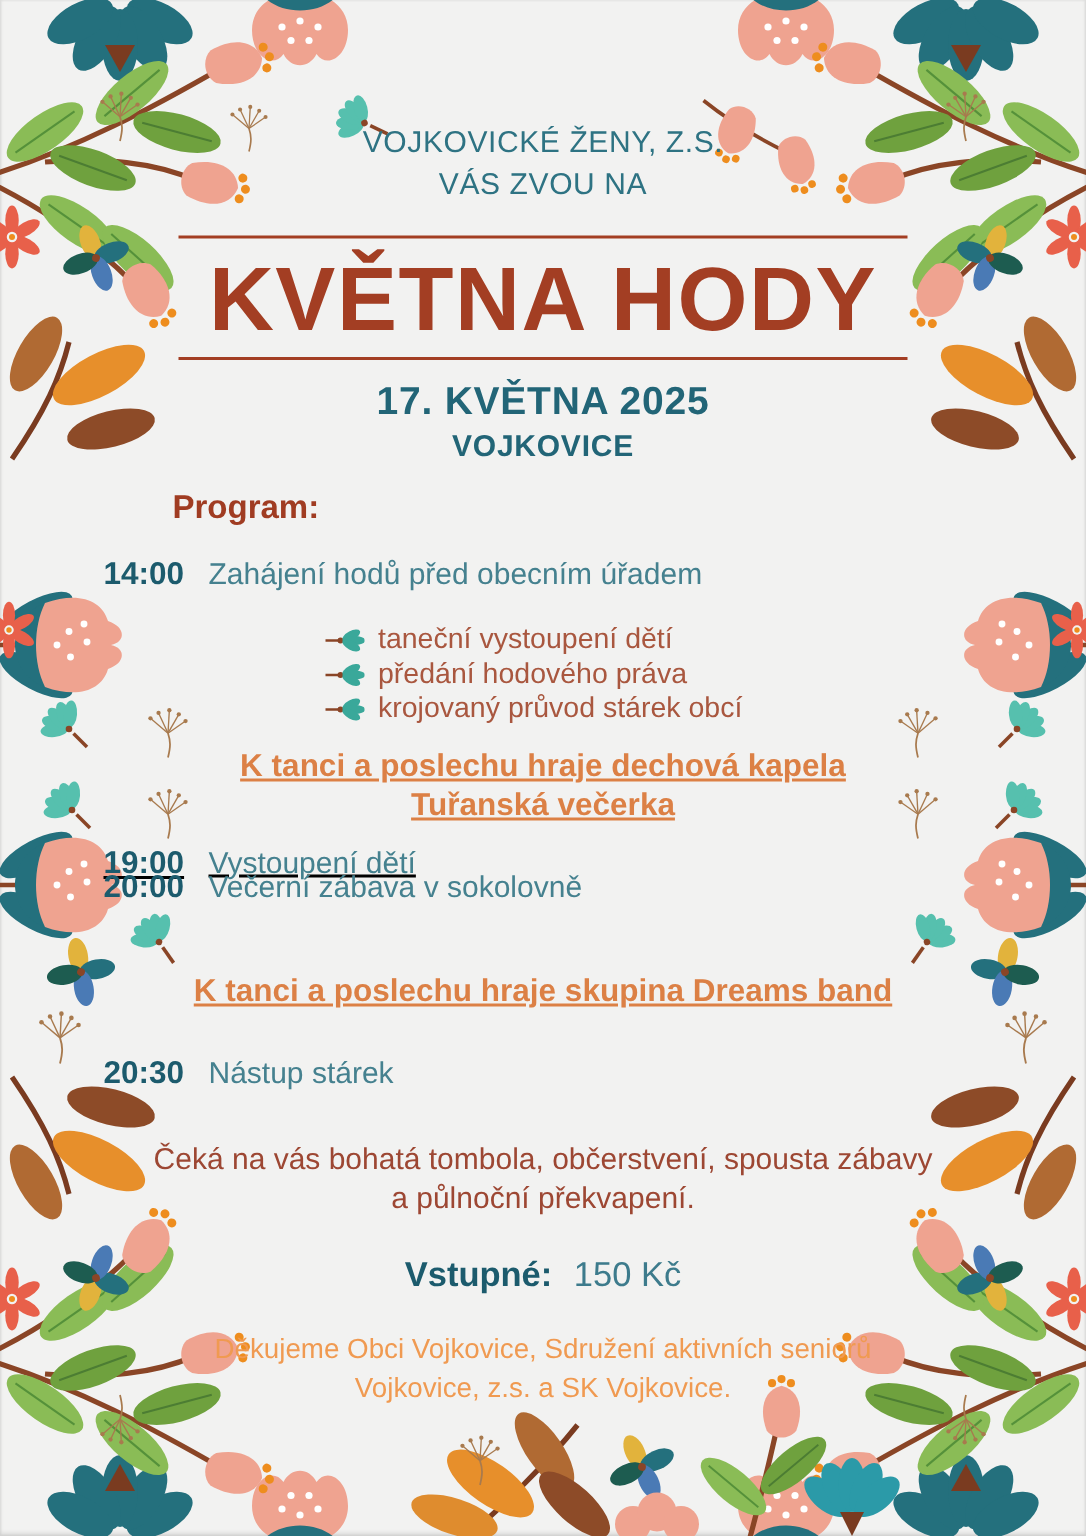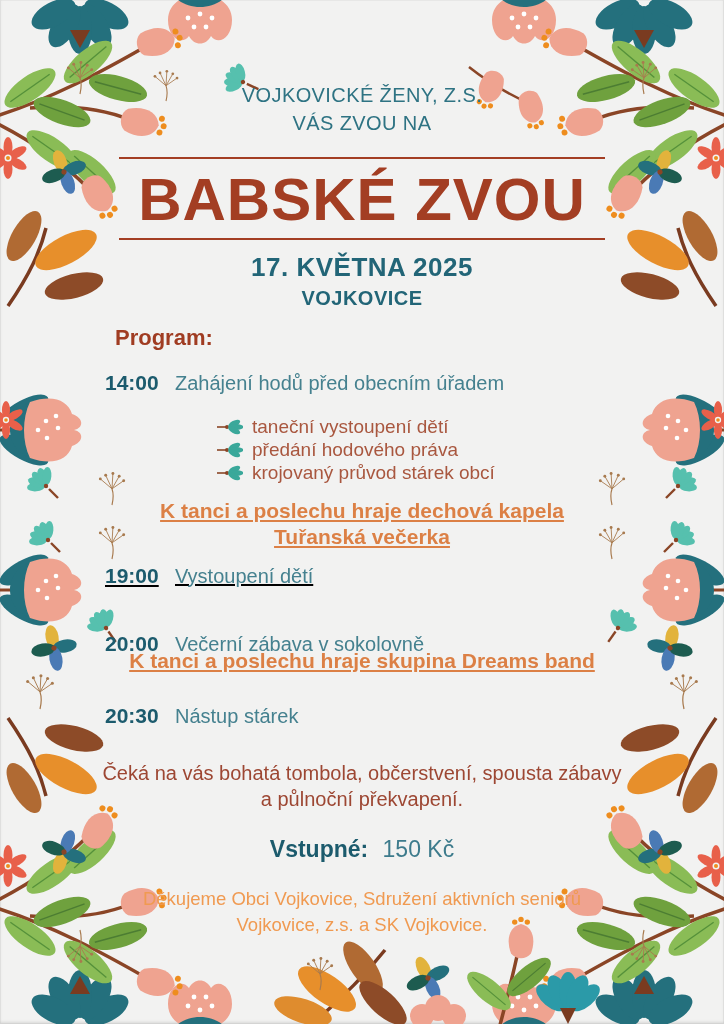--- a/index.html
+++ b/index.html
@@ -18,26 +18,26 @@
   .invite  { top:110px; font-size:20px; line-height:26px; color:#2e7383; letter-spacing:0.4px; }
   .rule    { position:absolute; left:119px; width:486px; height:2px; background:#a33e23; }
   .rule-1  { top:157px; }
   .rule-2  { top:238px; }
   .title   { top:162px; font-size:60px; line-height:76px; font-weight:700; color:#a33e23; letter-spacing:1px; }
   .date    { top:251px; font-size:26px; line-height:32px; font-weight:700; color:#226577; letter-spacing:0.5px; }
   .place   { top:285px; font-size:20px; line-height:26px; font-weight:700; color:#226577; letter-spacing:0.5px; }
 
   .prog-label { position:absolute; left:115px; top:325px; font-size:22px; font-weight:700; color:#a03c22; }
 
-  .prog-row { position:absolute; left:0; width:100%; padding-left:105px; display:flex; align-items:center; }
+  .prog-row { position:absolute; left:0; width:100%; padding-left:69px; display:flex; align-items:center; }
   .prog-time { width:57px; font-size:21px; font-weight:700; color:#1c5b6d; flex:none; }
   .prog-desc { margin-left:13px; font-size:20px; color:#45818f; }
   .row-0 { top:371px; }
   .row-1 { top:564px;text-decoration:underline; }
-  .row-2 { top:632px; }
+  .row-2 { top:580px; }
   .row-3 { top:704px; }
 
   .bullets { position:absolute; left:215px; top:415px; }
   .bullet-row { display:flex; align-items:center; height:23px; }
   .bullet-icon { width:28px; height:16px; flex:none; }
   .bullet-text { margin-left:9px; font-size:19px; color:#a9573f; }
 
   .note { position:absolute; left:0; width:100%; text-align:center; font-weight:700; color:#dc8045; font-size:21px; line-height:26px;text-decoration:underline; }
   .note-1 { top:498px; }
   .note-2 { top:648px; }
@@ -265,21 +265,21 @@
       <use href="#dd" transform="translate(320,972) scale(0.9)"></use>
     </g>
   </svg>
 
   <div class="content">
 
     <div class="center org">VOJKOVICKÉ ŽENY, Z.S.</div>
     <div class="center invite">VÁS ZVOU NA</div>
 
     <div class="rule rule-1"></div>
-    <h1 class="center title">BABSKÉ ZVOU</h1>
+    <h1 class="center title">KVĚTNA HODY</h1>
     <div class="rule rule-2"></div>
 
     <div class="center date">17. KVĚTNA 2025</div>
     <div class="center place">VOJKOVICE</div>
 
     <div class="prog-label">Program:</div>
 
     <div class="prog-row row-0">
       <span class="prog-time">14:00</span>
       <span class="prog-desc">Zahájení hodů před obecním úřadem</span>

